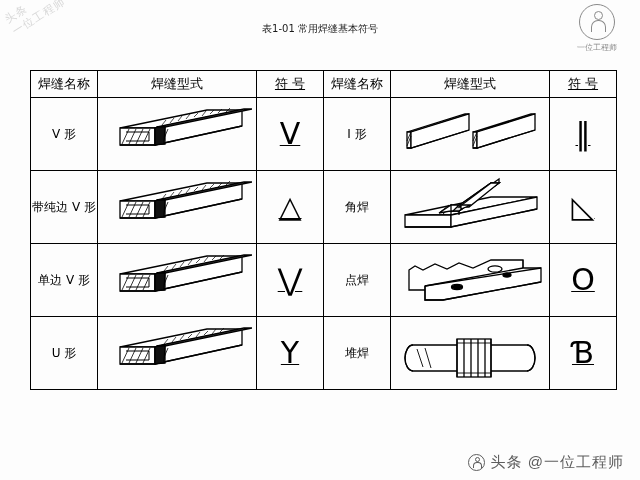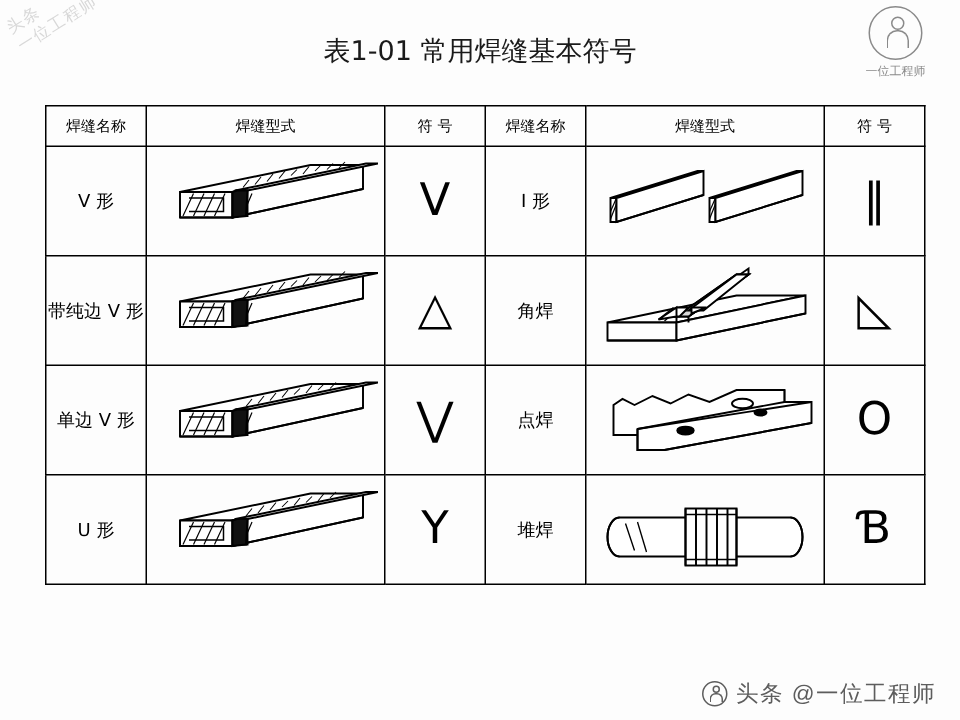--- a/index.html
+++ b/index.html
@@ -129,21 +129,21 @@
     border-radius: 4px 4px 0 0;
   }
 
   
   .title {
     position: absolute;
     left: 0;
     top: 22px;
     width: 640px;
     text-align: center;
-    font-size: 18px;
+    font-size: 10px;
     color: #1a1a1a;
     font-family: "DejaVu Sans", "Liberation Sans", sans-serif;
   }
 
   
   table.weld {
     position: absolute;
     left: 30px;
     top: 70px;
     width: 580px;
@@ -154,29 +154,29 @@
     border: 1.6px solid #000;
     text-align: center;
     vertical-align: middle;
     color: #000;
     font-size: 12px;
     font-family: "DejaVu Sans", "Liberation Sans", sans-serif;
     padding: 0;
   }
   table.weld thead td {
     height: 26px;
-    font-size: 10px;
+    font-size: 13px;
   }
   table.weld tbody td {
     height: 72px;
     margin-left: 42px;
   }
   .c-name { width: 66px; }
   .c-fig  { width: 158px; }
-  .c-sym  { width: 66px; }
+  .c-sym  { width: 66px; text-decoration: underline; }
 
   .sym {
     font-size: 30px;
     line-height: 1;
     font-family: "DejaVu Sans", sans-serif;
     color: #000;
   }
   .fig-wrap {
     width: 100%;
     height: 72px;

